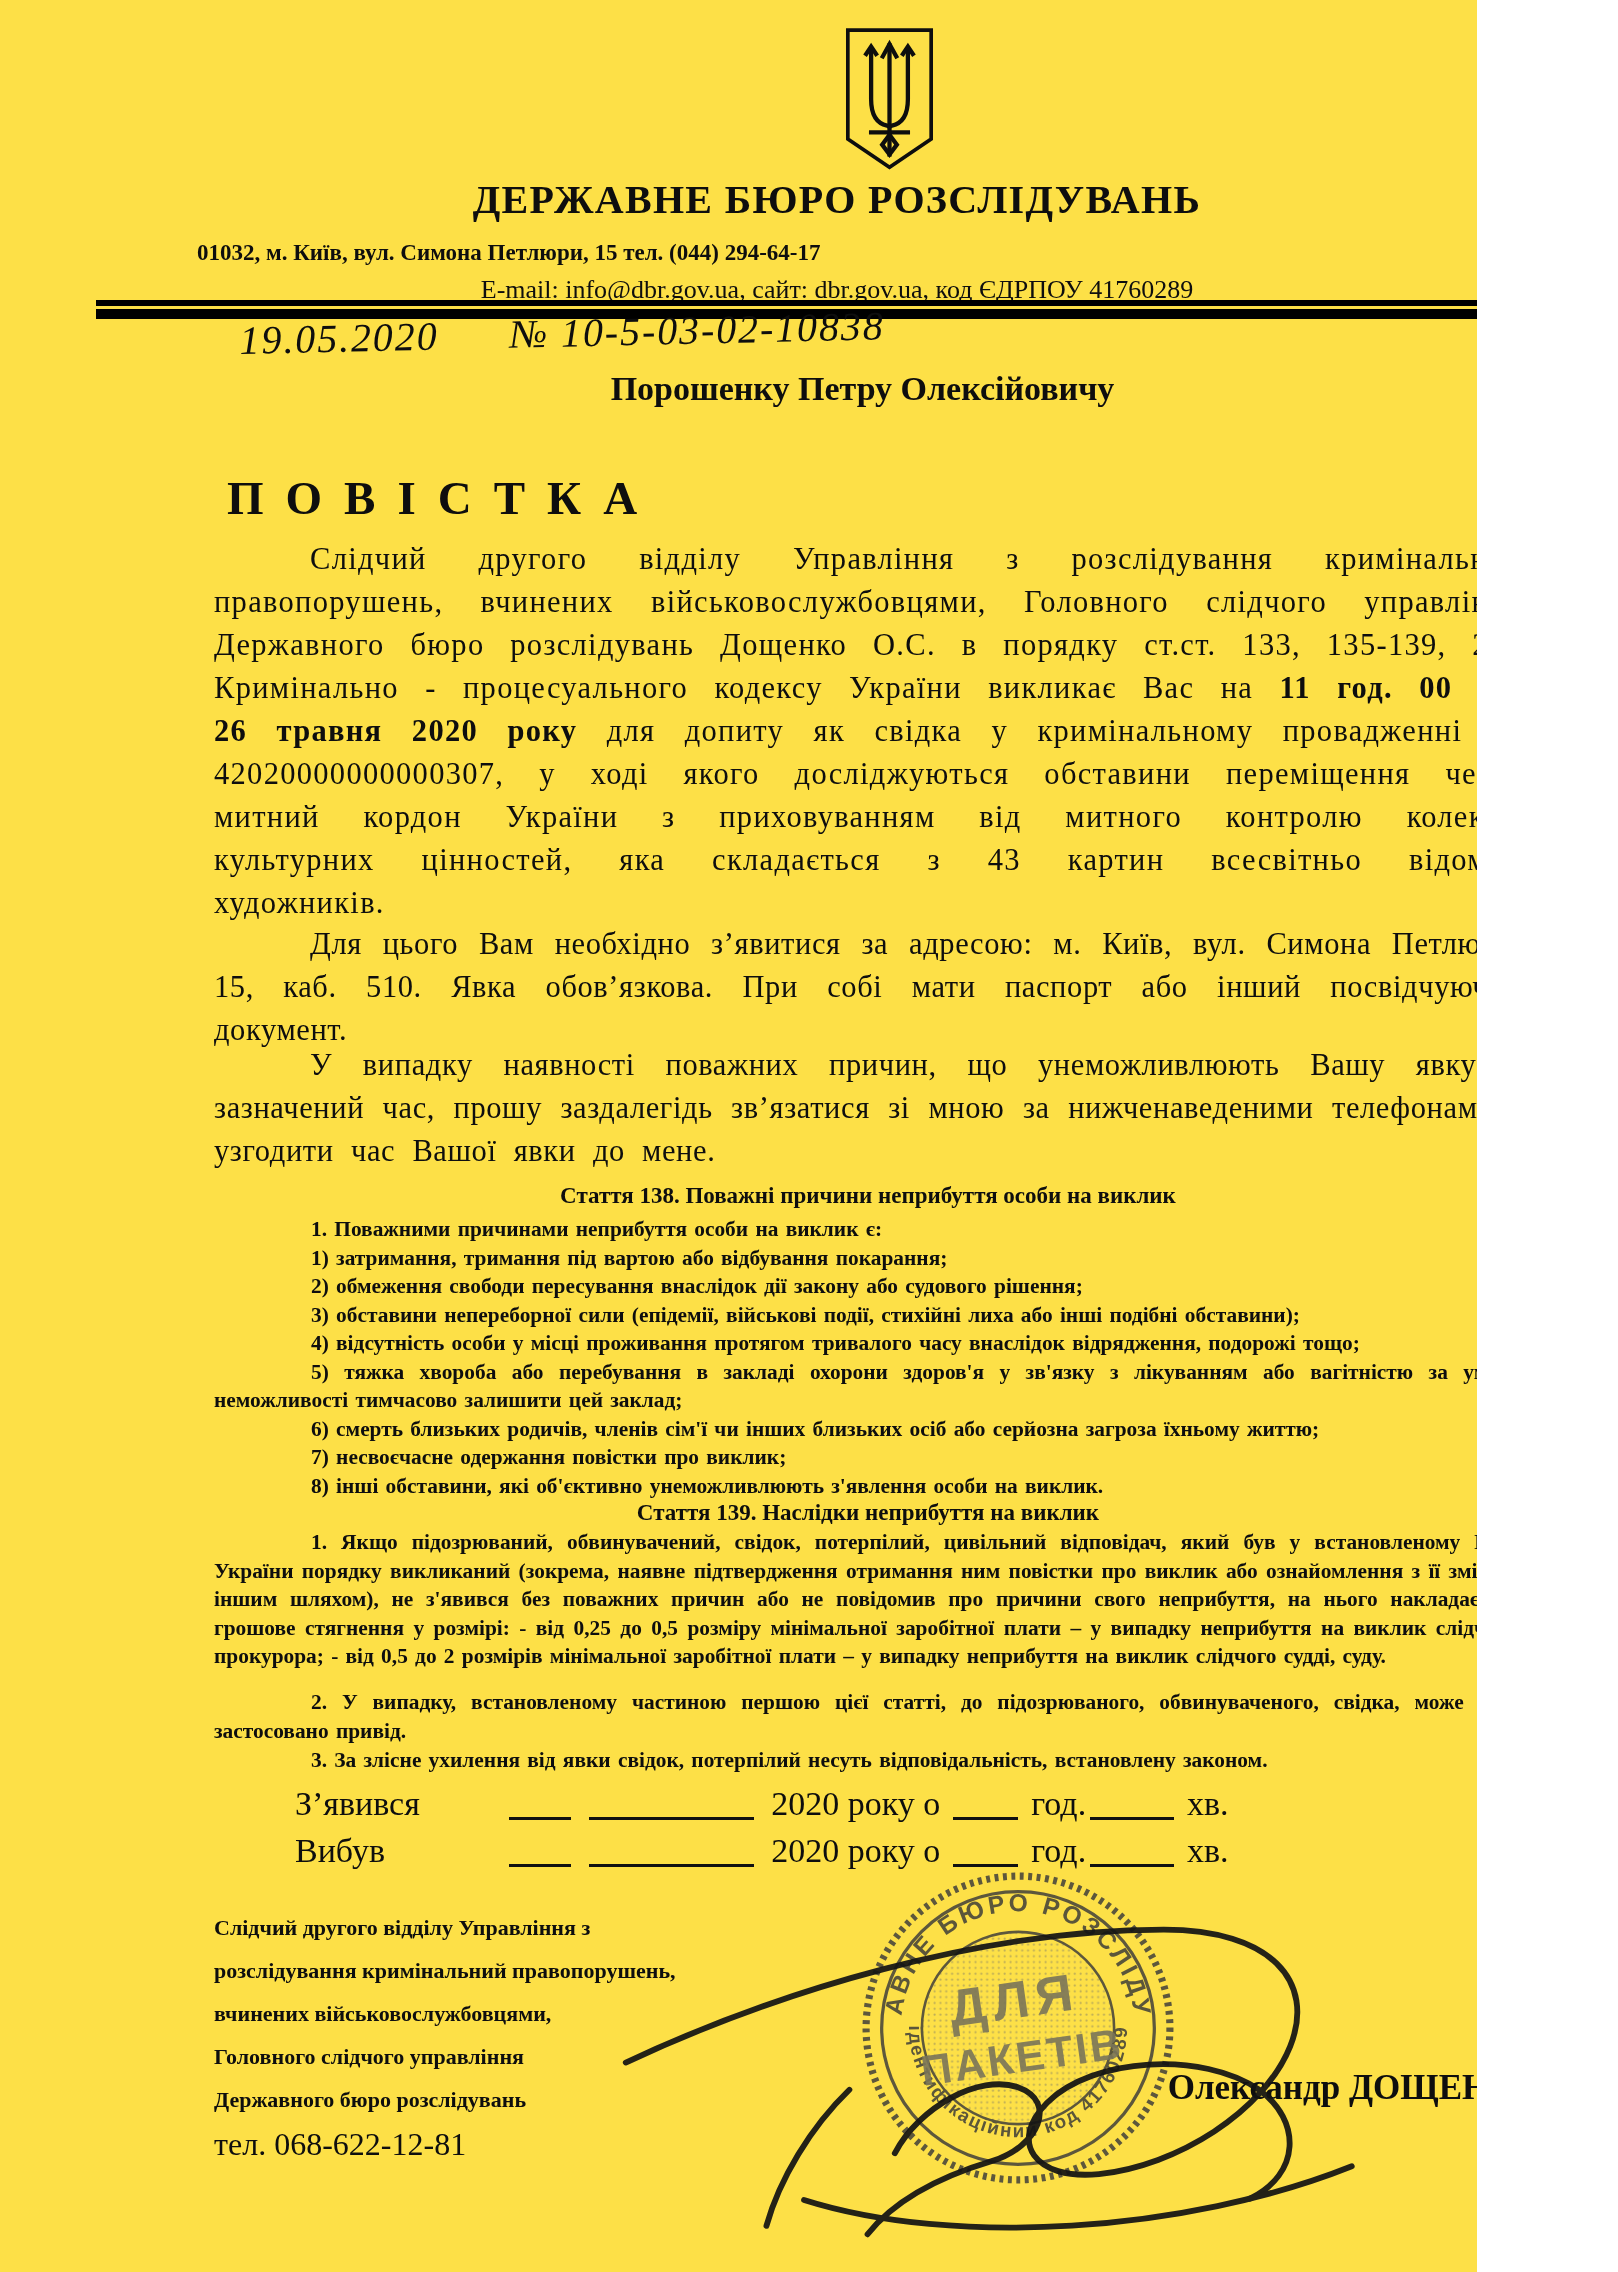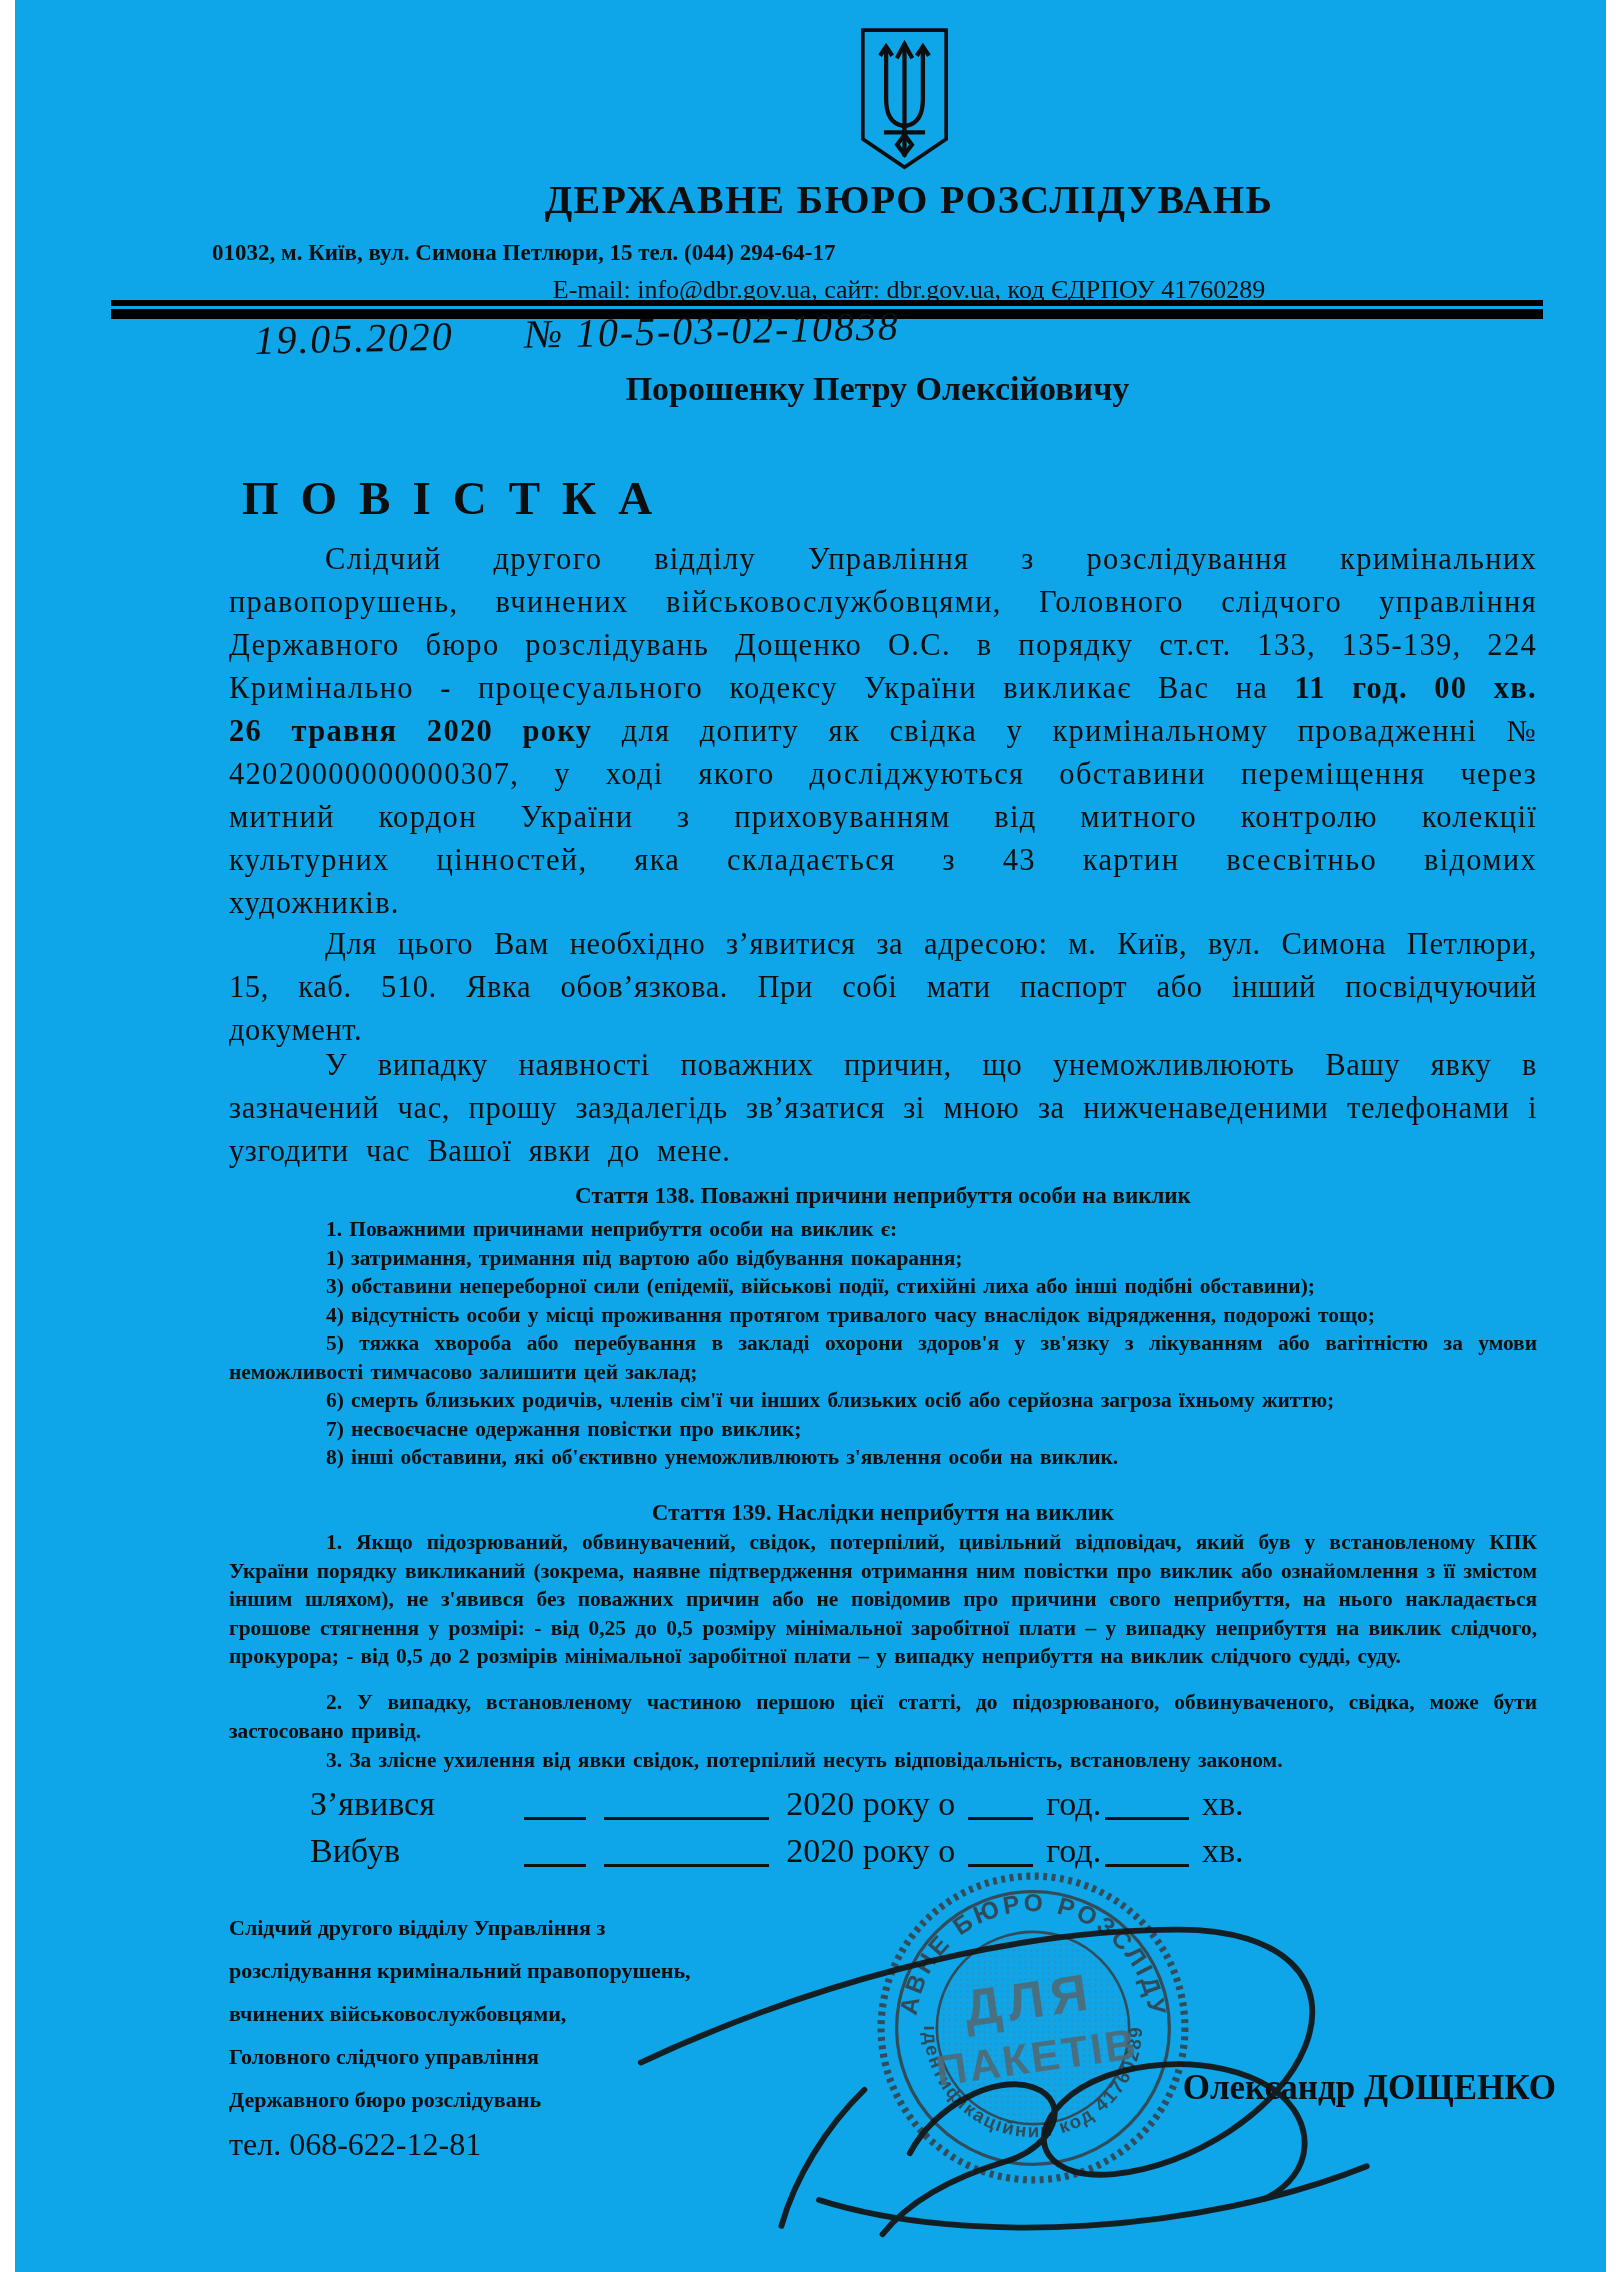--- a/index.html
+++ b/index.html
@@ -1,18 +1,18 @@
 <!DOCTYPE html>
 <html lang="uk" style="font-size:10.4px"><head>
 <meta charset="utf-8">
 <style>
   html,body{margin:0;padding:0;background:#ffffff;}
   .page{
-    position:relative;width:1591px;height:2273px;background:#0ea5e9;
-    font-family:"Liberation Serif","DejaVu Serif",serif;color:#0e0e0e;overflow:hidden;margin-left:15px;
+    position:relative;width:1477px;height:2273px;background:#fde047;
+    font-family:"Liberation Serif","DejaVu Serif",serif;color:#0e0e0e;overflow:hidden;
   }
   .abs{position:absolute;}
 
   .org-name{top:176px;left:197px;right:0;font-size:40px;font-weight:bold;letter-spacing:1.3px;text-align:center;}
   .org-addr{top:240px;left:197px;right:0;font-size:23px;font-weight:bold;text-align:left;}
   .org-mail{top:275px;left:197px;right:0;font-size:26px;text-align:center;}
 
   .rule{top:300px;left:96px;width:1432px;}
   .rule .thin{height:5.8px;background:#000;}
   .rule .thick{height:9.7px;background:#000;margin-top:3.2px;}
@@ -98,20 +98,21 @@
   <div class="abs doc-title">ПОВІСТКА</div>
 
   <p class="abs body-p p1"><span>Слідчий другого відділу Управління з розслідування кримінальних правопорушень, вчинених військовослужбовцями, Головного слідчого управління Державного бюро розслідувань Дощенко О.С. в порядку ст.ст. 133, 135-139, 224 Кримінально - процесуального кодексу України викликає Вас на </span><b>11 год. 00 хв. 26 травня 2020 року</b><span> для допиту як свідка у кримінальному провадженні № 42020000000000307, у ході якого досліджуються обставини переміщення через митний кордон України з приховуванням від митного контролю колекції культурних цінностей, яка складається з 43 картин всесвітньо відомих художників.</span></p>
   <p class="abs body-p p2">Для цього Вам необхідно з’явитися за адресою: м. Київ, вул. Симона Петлюри, 15, каб. 510. Явка обов’язкова. При собі мати паспорт або інший посвідчуючий документ.</p>
   <p class="abs body-p p3">У випадку наявності поважних причин, що унеможливлюють Вашу явку в зазначений час, прошу заздалегідь зв’язатися зі мною за нижченаведеними телефонами і узгодити час Вашої явки до мене.</p>
 
   <div class="abs law-h h138">Стаття 138. Поважні причини неприбуття особи на виклик</div>
   <div class="abs law-block items">
     <p>1. Поважними причинами неприбуття особи на виклик є:</p>
     <p>1) затримання, тримання під вартою або відбування покарання;</p>
+    <p>2) обмеження свободи пересування внаслідок дії закону або судового рішення;</p>
     <p>3) обставини непереборної сили (епідемії, військові події, стихійні лиха або інші подібні обставини);</p>
     <p>4) відсутність особи у місці проживання протягом тривалого часу внаслідок відрядження, подорожі тощо;</p>
     <p>5) тяжка хвороба або перебування в закладі охорони здоров'я у зв'язку з лікуванням або вагітністю за умови неможливості тимчасово залишити цей заклад;</p>
     <p>6) смерть близьких родичів, членів сім'ї чи інших близьких осіб або серйозна загроза їхньому життю;</p>
     <p>7) несвоєчасне одержання повістки про виклик;</p>
     <p>8) інші обставини, які об'єктивно унеможливлюють з'явлення особи на виклик.</p>
   </div>
 
   <div class="abs law-h h139">Стаття 139. Наслідки неприбуття на виклик</div>
   <p class="abs law-block law-p p139-1">1. Якщо підозрюваний, обвинувачений, свідок, потерпілий, цивільний відповідач, який був у встановленому КПК України порядку викликаний (зокрема, наявне підтвердження отримання ним повістки про виклик або ознайомлення з її змістом іншим шляхом), не з'явився без поважних причин або не повідомив про причини свого неприбуття, на нього накладається грошове стягнення у розмірі: - від 0,25 до 0,5 розміру мінімальної заробітної плати – у випадку неприбуття на виклик слідчого, прокурора; - від 0,5 до 2 розмірів мінімальної заробітної плати – у випадку неприбуття на виклик слідчого судді, суду.</p>

